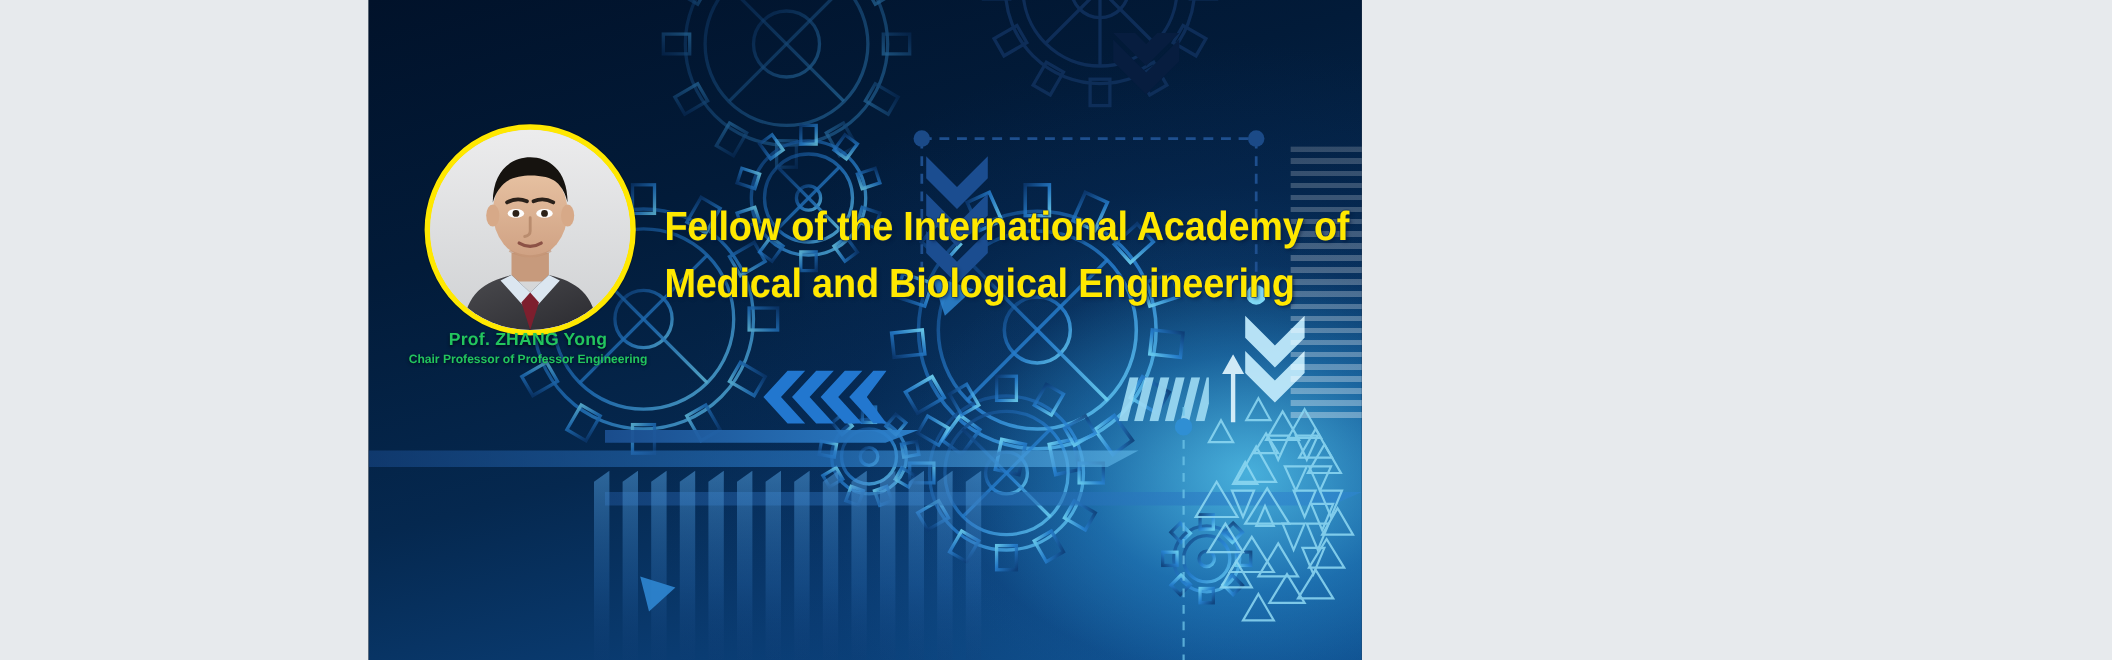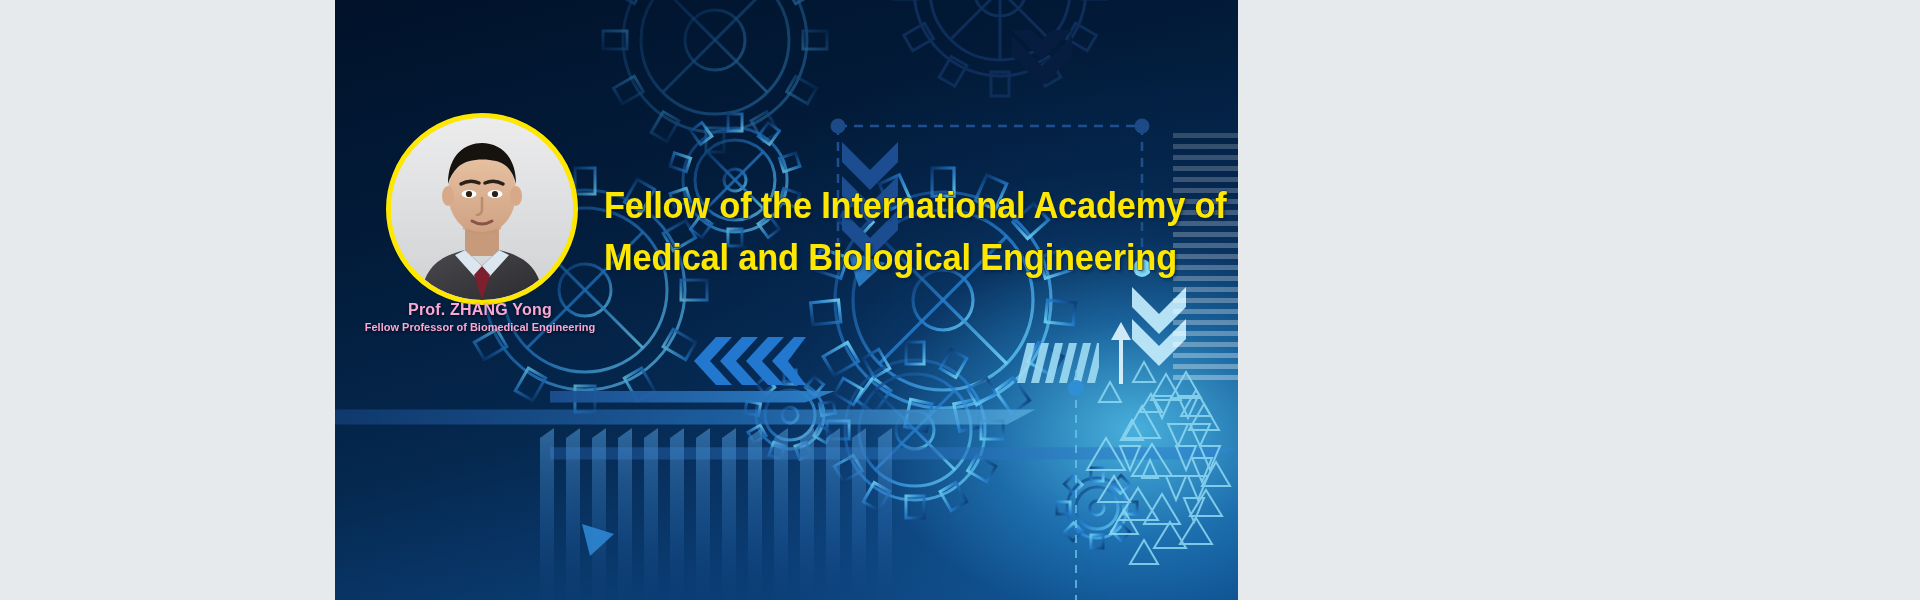--- a/index.html
+++ b/index.html
@@ -66,21 +66,21 @@
     box-shadow:0 0 0 1px rgba(0,0,0,.15);
   }
   #photo-inner{position:absolute;inset:0;border-radius:50%;overflow:hidden;background:
     linear-gradient(180deg,#e9eaec 0%,#dcdddf 55%,#cfd1d3 100%);}
   
   #portrait{position:absolute;left:0;top:0;width:100%;height:100%;}
 
   
   #person{
     position:absolute;z-index:7;left:0px;top:300px;width:290px;text-align:center;
-    color:#f9a8d4;text-shadow:0 1px 3px rgba(0,0,0,.65);
+    color:#22c55e;text-shadow:0 1px 3px rgba(0,0,0,.65);
   }
   #person .nm{
     font-size:16px;font-weight:bold;letter-spacing:.2px;line-height:19px;
     font-family:"Liberation Sans", sans-serif;
   }
   #person .rl{
     font-size:11px;font-weight:bold;line-height:15px;margin-top:1px;
     font-family:"Liberation Sans", sans-serif;
   }
 
@@ -542,21 +542,21 @@
 
           <path d="M81 103 q10,6 20,0" stroke="#8c5246" stroke-width="3" fill="none" stroke-linecap="round"></path>
 
           <path d="M72 110 q19,10 38,0" stroke="#c0906f" stroke-width="2" fill="none" opacity=".6"></path>
         </svg>
       </div>
     </div>
 
     <div id="person">
       <div class="nm">Prof. ZHANG Yong</div>
-      <div class="rl">Fellow Professor of Biomedical Engineering</div>
+      <div class="rl">Chair Professor of Professor Engineering</div>
     </div>
 
     <div id="headline">
       <span class="ln">Fellow of the International Academy of</span>
       <span class="ln">Medical and Biological Engineering</span>
     </div>
 
   </div>
 </div>
 

